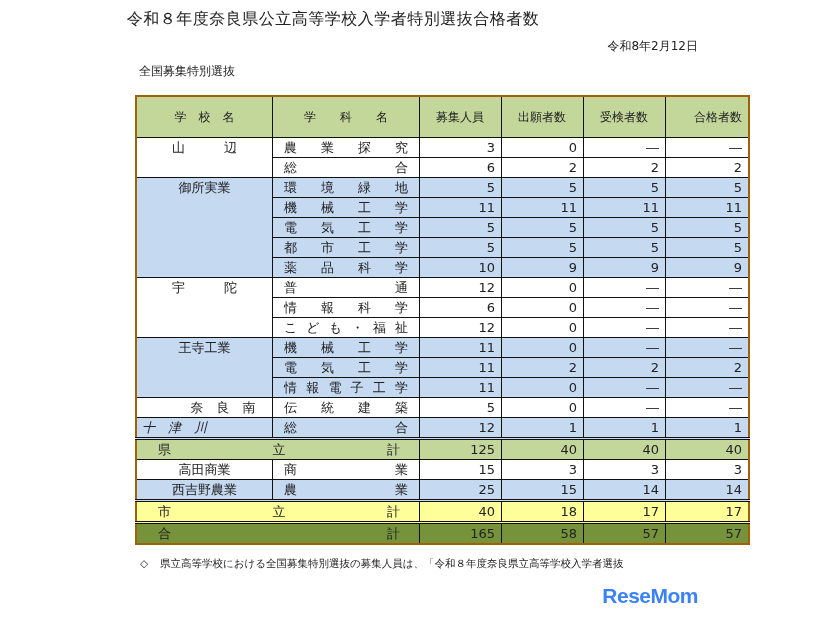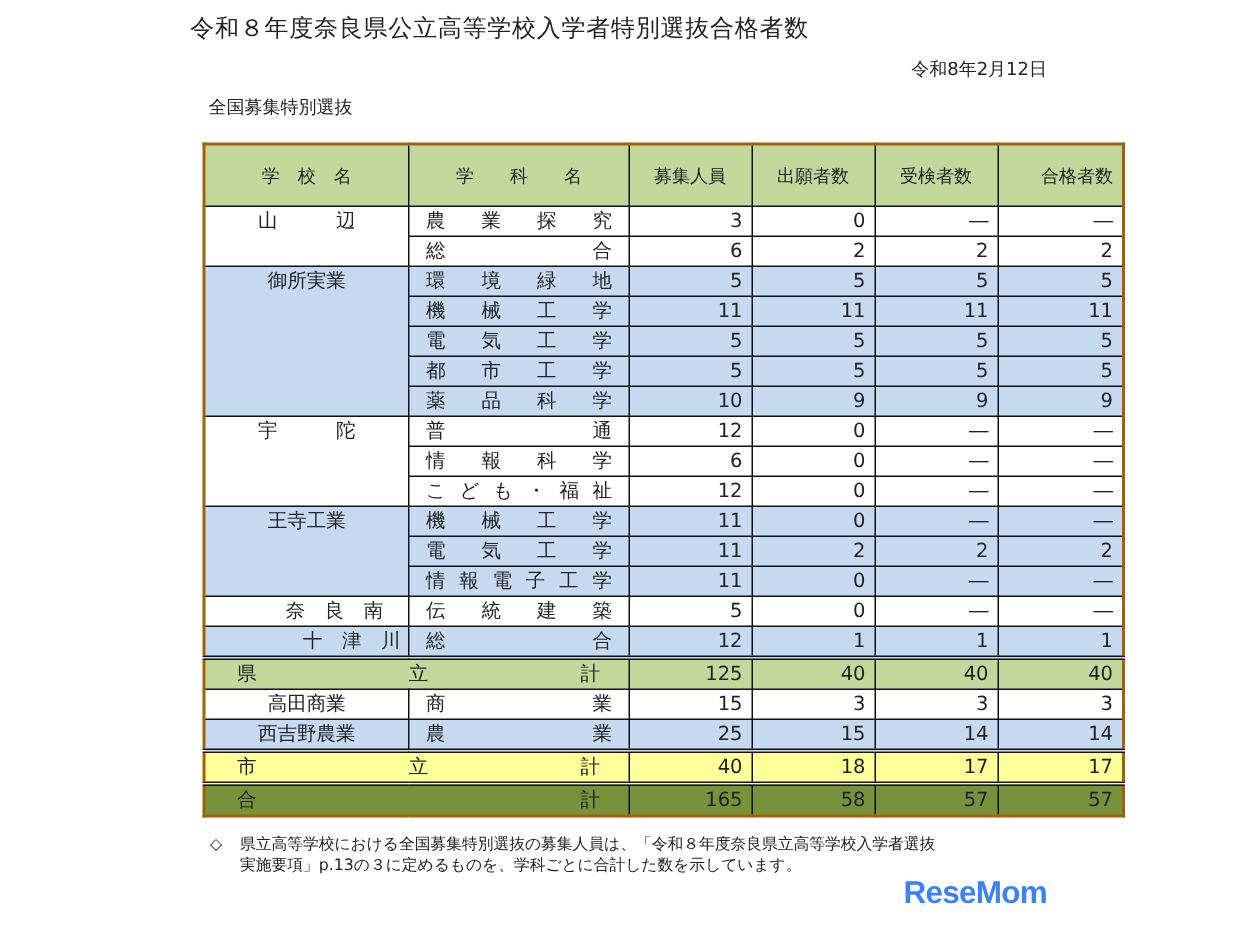--- a/index.html
+++ b/index.html
@@ -245,21 +245,21 @@
             <span>建</span>
             <span>築</span>
           </div>
         </td>
         <td class="c-num w">5</td>
         <td class="c-num w">0</td>
         <td class="c-num w">―</td>
         <td class="c-num4 w">―</td>
       </tr>
       <tr>
-        <td class="c-school b" style="vertical-align: top; text-align: right;">十　津　川</td>
+        <td class="c-school b" style="vertical-align: top; text-align: left; font-style: italic;">十　津　川</td>
         <td class="c-dept b">
           <div class="spread">
             <span>総</span>
             <span>合</span>
           </div>
         </td>
         <td class="c-num b">12</td>
         <td class="c-num b">1</td>
         <td class="c-num b">1</td>
         <td class="c-num4 b">1</td>
@@ -327,16 +327,15 @@
         <td class="c-num dg">165</td>
         <td class="c-num dg">58</td>
         <td class="c-num dg">57</td>
         <td class="c-num4 dg">57</td>
       </tr>
     </tbody>
 </table>
 
 <div class="note">
   <span class="mark">◇</span><span>県立高等学校における全国募集特別選抜の募集人員は、「令和８年度奈良県立高等学校入学者選抜</span>
-  <span class="indent">実施要項」p.13の３に定めるものを、学科ごとに合計した数を示しています。</span>
 </div>
 
 <div class="logo">ReseMom</div>
 
 </body></html>

